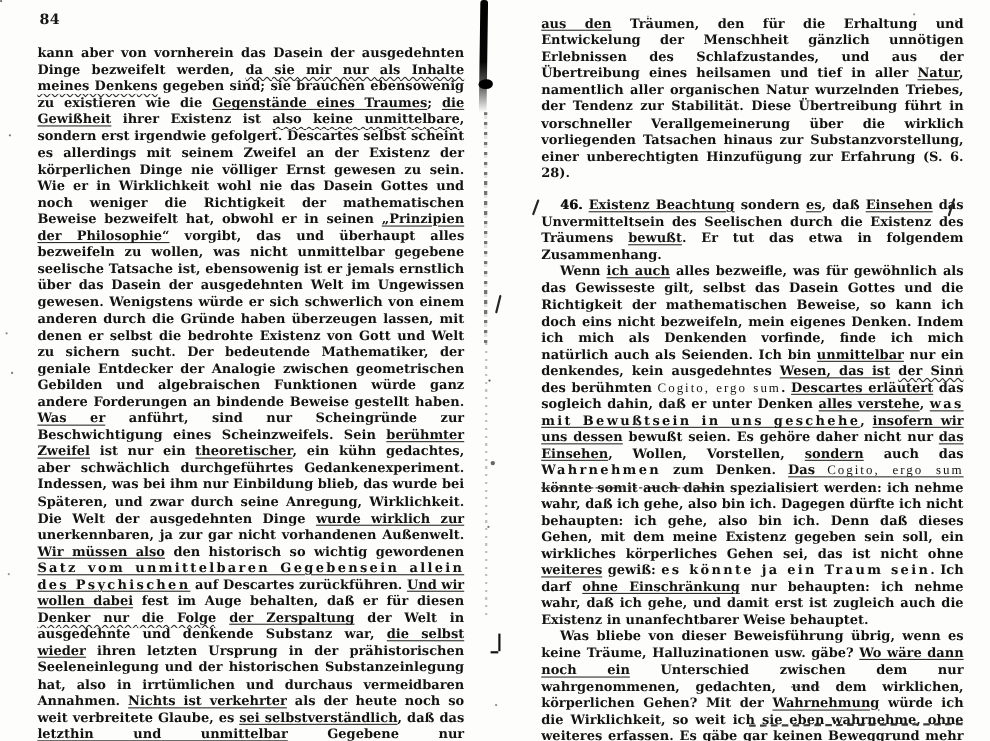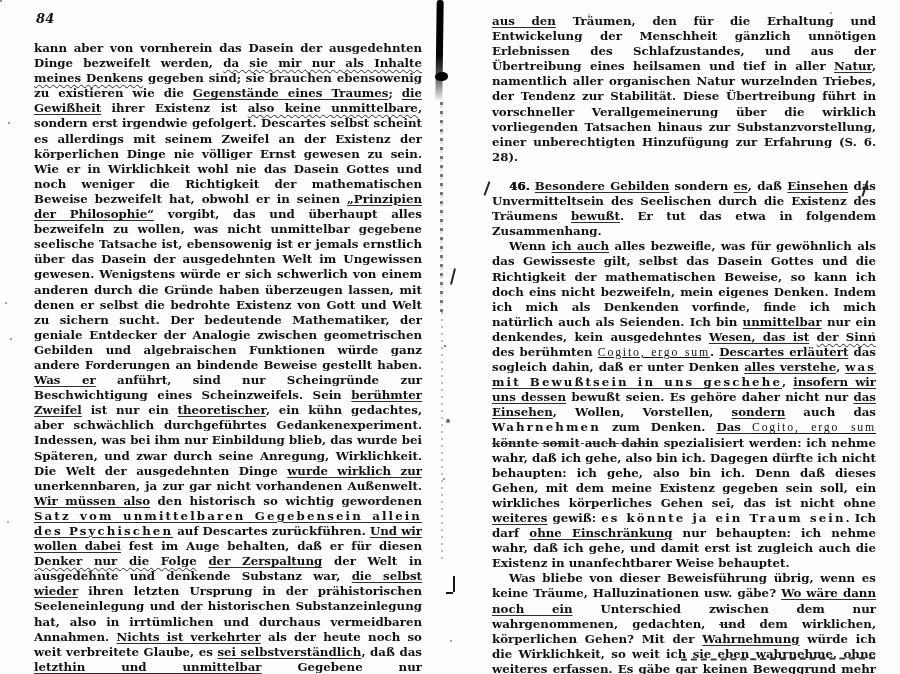--- a/index.html
+++ b/index.html
@@ -10,38 +10,38 @@
   }
   .spread{position:absolute;inset:0;}
   .page{position:absolute;top:0;}
   .page-left{left:34px;width:388px;}
   .page-right{left:492px;width:384px;}
   .running-header{
     position:relative;margin-top:11px;height:16px;
     font-size:12px;font-weight:bold;color:#161616;
     text-align:center;letter-spacing:.2px;
   }
-  .pagenum{position:absolute;top:0;font-size:13px;font-weight:bold;font-style:italic;}
+  .pagenum{position:absolute;top:0;font-size:13px;font-weight:bold;}
   .pagenum-left{left:2px;}
   .pagenum-right{right:2px;}
   .body-text{
     margin-top:14px;
     font-size:11.8px;line-height:15.1px;
     font-weight:bold;color:#131313;
     text-align:justify;
     -webkit-hyphens:manual;hyphens:manual;
   }
   .body-text p{margin:0;}
   .body-text p.indent{text-indent:17px;}
   .body-text p.gap{margin-top:14px;}
   
   .u{text-decoration:underline;text-decoration-thickness:1.2px;text-underline-offset:2px;text-decoration-color:#2e2e2e;}
   .w{text-decoration:underline wavy;text-decoration-thickness:1px;text-underline-offset:2px;text-decoration-color:#2e2e2e;}
   .sp{letter-spacing:2.1px;}
-  .ant{font-family:"Liberation Serif", serif;font-weight:normal;letter-spacing:1.8px;text-decoration:underline;}
+  .ant{font-family:"Liberation Serif", serif;font-weight:normal;letter-spacing:1.8px;}
   .dash{text-decoration:line-through;text-decoration-style:dashed;text-decoration-color:#3c3c3c;text-decoration-thickness:1.2px;}
   .xb{text-shadow:.5px 0 0 #000;margin-top:11px;}
   
   .mark{position:absolute;}
   .gutter-top{left:436px;top:0;width:7px;height:102px;
     background:linear-gradient(to bottom,#000 0%,#060606 55%,rgba(0,0,0,.6) 78%,rgba(0,0,0,.22) 92%,transparent 100%);
     border-radius:3px;transform:rotate(.8deg);}
   .gutter-blob{left:435px;top:72px;width:13px;height:9px;background:#000;border-radius:55% 45% 50% 50%;}
   .gutter-trail{left:440px;top:102px;width:3px;height:210px;
     background:repeating-linear-gradient(to bottom,rgba(25,25,25,.6) 0 3px,rgba(25,25,25,.12) 3px 6px,transparent 6px 9px);}
@@ -69,21 +69,21 @@
       <span class="pagenum pagenum-left">84</span>
     </div>
     <div class="body-text">
         <p class=""><span>kann aber von vornherein das Dasein der ausgedehnten Dinge bezweifelt werden, </span><span class="w">da sie mir nur als Inhalte meines Denkens</span><span> gegeben sind; sie brauchen ebensowenig zu existieren wie die </span><span class="u">Gegenstände eines Traumes</span><span>; </span><span class="u">die Gewißheit</span><span> ihrer Existenz ist </span><span class="w">also keine unmittelbare</span><span>, sondern erst irgendwie gefolgert. Descartes selbst scheint es allerdings mit seinem Zweifel an der Existenz der körperlichen Dinge nie völliger Ernst gewesen zu sein. Wie er in Wirklichkeit wohl nie das Dasein Gottes und noch weniger die Richtigkeit der mathematischen Beweise bezweifelt hat, obwohl er in seinen </span><span class="u">„Prinzipien der Philosophie“</span><span> vorgibt, das und überhaupt alles bezweifeln zu wollen, was nicht unmittelbar gegebene seelische Tatsache ist, ebensowenig ist er jemals ernstlich über das Dasein der ausgedehnten Welt im Ungewissen gewesen. Wenigstens würde er sich schwerlich von einem anderen durch die Gründe haben überzeugen lassen, mit denen er selbst die bedrohte Existenz von Gott und Welt zu sichern sucht. Der bedeutende Mathematiker, der geniale Entdecker der Analogie zwischen geometrischen Gebilden und algebraischen Funktionen würde ganz andere Forderungen an bindende Beweise gestellt haben. </span><span class="u">Was er</span><span> anführt, sind nur Scheingründe zur Beschwichtigung eines Scheinzweifels. Sein </span><span class="u">berühmter Zweifel</span><span> ist nur ein </span><span class="u">theoretischer</span><span>, ein kühn gedachtes, aber schwächlich durchgeführtes Gedankenexperiment. Indessen, was bei ihm nur Einbildung blieb, das wurde bei Späteren, und zwar durch seine Anregung, Wirklichkeit. Die Welt der ausgedehnten Dinge </span><span class="u">wurde wirklich zur</span><span> unerkennbaren, ja zur gar nicht vorhandenen Außenwelt. </span><span class="u">Wir müssen also</span><span> den historisch so wichtig gewordenen </span><span class="sp u">Satz vom unmittelbaren Gegebensein allein des Psychischen</span><span> auf Descartes zurückführen. </span><span class="u">Und wir wollen dabei</span><span> fest im Auge behalten, daß er für diesen </span><span class="w">Denker nur die Folge</span><span> </span><span class="u">der Zerspaltung</span><span> der Welt in ausgedehnte und denkende Substanz war, </span><span class="u">die selbst wieder</span><span> ihren letzten Ursprung in der prähistorischen Seeleneinlegung und der historischen Substanzeinlegung hat, also in irrtümlichen und durchaus vermeidbaren Annahmen. </span><span class="u">Nichts ist verkehrter</span><span> als der heute noch so weit verbreitete Glaube, es </span><span class="u">sei selbstverständlich</span><span>, daß das </span><span class="u">letzthin und unmittelbar</span><span> Gegebene nur Bewußtseinstatsachen, psychische Erlebnisse seien. Das ist </span></p>
       </div>
   </div>
 
   <div class="page page-right">
     <div class="body-text">
         <p class=""><span class="u">aus den</span><span> Träumen, den für die Erhaltung und Entwickelung der Menschheit gänzlich unnötigen Erlebnissen des Schlafzustandes, und aus der Übertreibung eines heilsamen und tief in aller </span><span class="u">Natur</span><span>, namentlich aller organischen Natur wurzelnden Triebes, der Tendenz zur Stabilität. Diese Übertreibung führt in vorschneller Verallgemeinerung über die wirklich vorliegenden Tatsachen hinaus zur Substanzvorstellung, einer unberechtigten Hinzufügung zur Erfahrung (S. 6. 28).</span></p>
-        <p class="indent gap"><span class="xb">46.</span><span> </span><span class="u">Besondere Gebilden</span><span> sondern </span><span class="u">es</span><span>, daß </span><span class="u">Einsehen</span><span> das Unvermitteltsein des Seelischen durch die Existenz des Träumens </span><span class="u">bewußt</span><span>. Er tut das etwa in folgendem Zusammenhang.</span></p>
+        <p class="indent gap"><span class="xb">46.</span><span> </span><span class="u">Existenz Beachtung</span><span> sondern </span><span class="u">es</span><span>, daß </span><span class="u">Einsehen</span><span> das Unvermitteltsein des Seelischen durch die Existenz des Träumens </span><span class="u">bewußt</span><span>. Er tut das etwa in folgendem Zusammenhang.</span></p>
         <p class="indent"><span>Wenn </span><span class="u">ich auch</span><span> alles bezweifle, was für gewöhnlich als das Gewisseste gilt, selbst das Dasein Gottes und die Richtigkeit der mathematischen Beweise, so kann ich doch eins nicht bezweifeln, mein eigenes Denken. Indem ich mich als Denkenden vorfinde, finde ich mich natürlich auch als Seienden. Ich bin </span><span class="u">unmittelbar</span><span> nur ein denkendes, kein ausgedehntes </span><span class="u">Wesen, das ist</span><span> </span><span class="w">der Sinn</span><span> des berühmten </span><span class="ant">Cogito, ergo sum</span><span>. </span><span class="u">Descartes erläutert</span><span> das sogleich dahin, daß er unter Denken </span><span class="u">alles verstehe</span><span>, </span><span class="sp u">was mit Bewußtsein in uns geschehe</span><span>, </span><span class="u">insofern wir uns dessen</span><span> bewußt seien. Es gehöre daher nicht nur </span><span class="u">das Einsehen</span><span>, Wollen, Vorstellen, </span><span class="u">sondern</span><span> auch das </span><span class="sp">Wahrnehmen</span><span> zum Denken. </span><span class="u">Das </span><span class="ant u">Cogito, ergo sum</span><span class="dash"> könnte somit auch dahin</span><span> spezialisiert werden: ich nehme wahr, daß ich gehe, also bin ich. Dagegen dürfte ich nicht behaupten: ich gehe, also bin ich. Denn daß dieses Gehen, mit dem meine Existenz gegeben sein soll, ein wirkliches körperliches Gehen sei, das ist nicht ohne </span><span class="u">weiteres</span><span> gewiß: </span><span class="sp">es könnte ja ein Traum sein</span><span>. Ich darf </span><span class="u">ohne Einschränkung</span><span> nur behaupten: ich nehme wahr, daß ich gehe, und damit erst ist zugleich auch die Existenz in unanfechtbarer Weise behauptet.</span></p>
         <p class="indent"><span>Was bliebe von dieser Beweisführung übrig, wenn es keine Träume, Halluzinationen usw. gäbe? </span><span class="u">Wo wäre dann noch ein</span><span> Unterschied zwischen dem nur wahrgenommenen, gedachten, </span><span class="dash">und</span><span> dem wirklichen, körperlichen Gehen? Mit der </span><span class="u">Wahrnehmung</span><span> würde ich die Wirklichkeit, so weit ich sie eben wahrnehme, ohne weiteres erfassen. Es gäbe gar keinen Beweggrund mehr für die Annahme, daß sich hinter der Wahrnehmung die wirkliche Welt verberge. </span></p>
       </div>
   </div>
 
   <div class="mark gutter-top"></div>
   <div class="mark gutter-blob"></div>
   <div class="mark gutter-trail"></div>
   <div class="mark gutter-trail-faint"></div>
   <div class="mark slash slash-before-46"></div>

